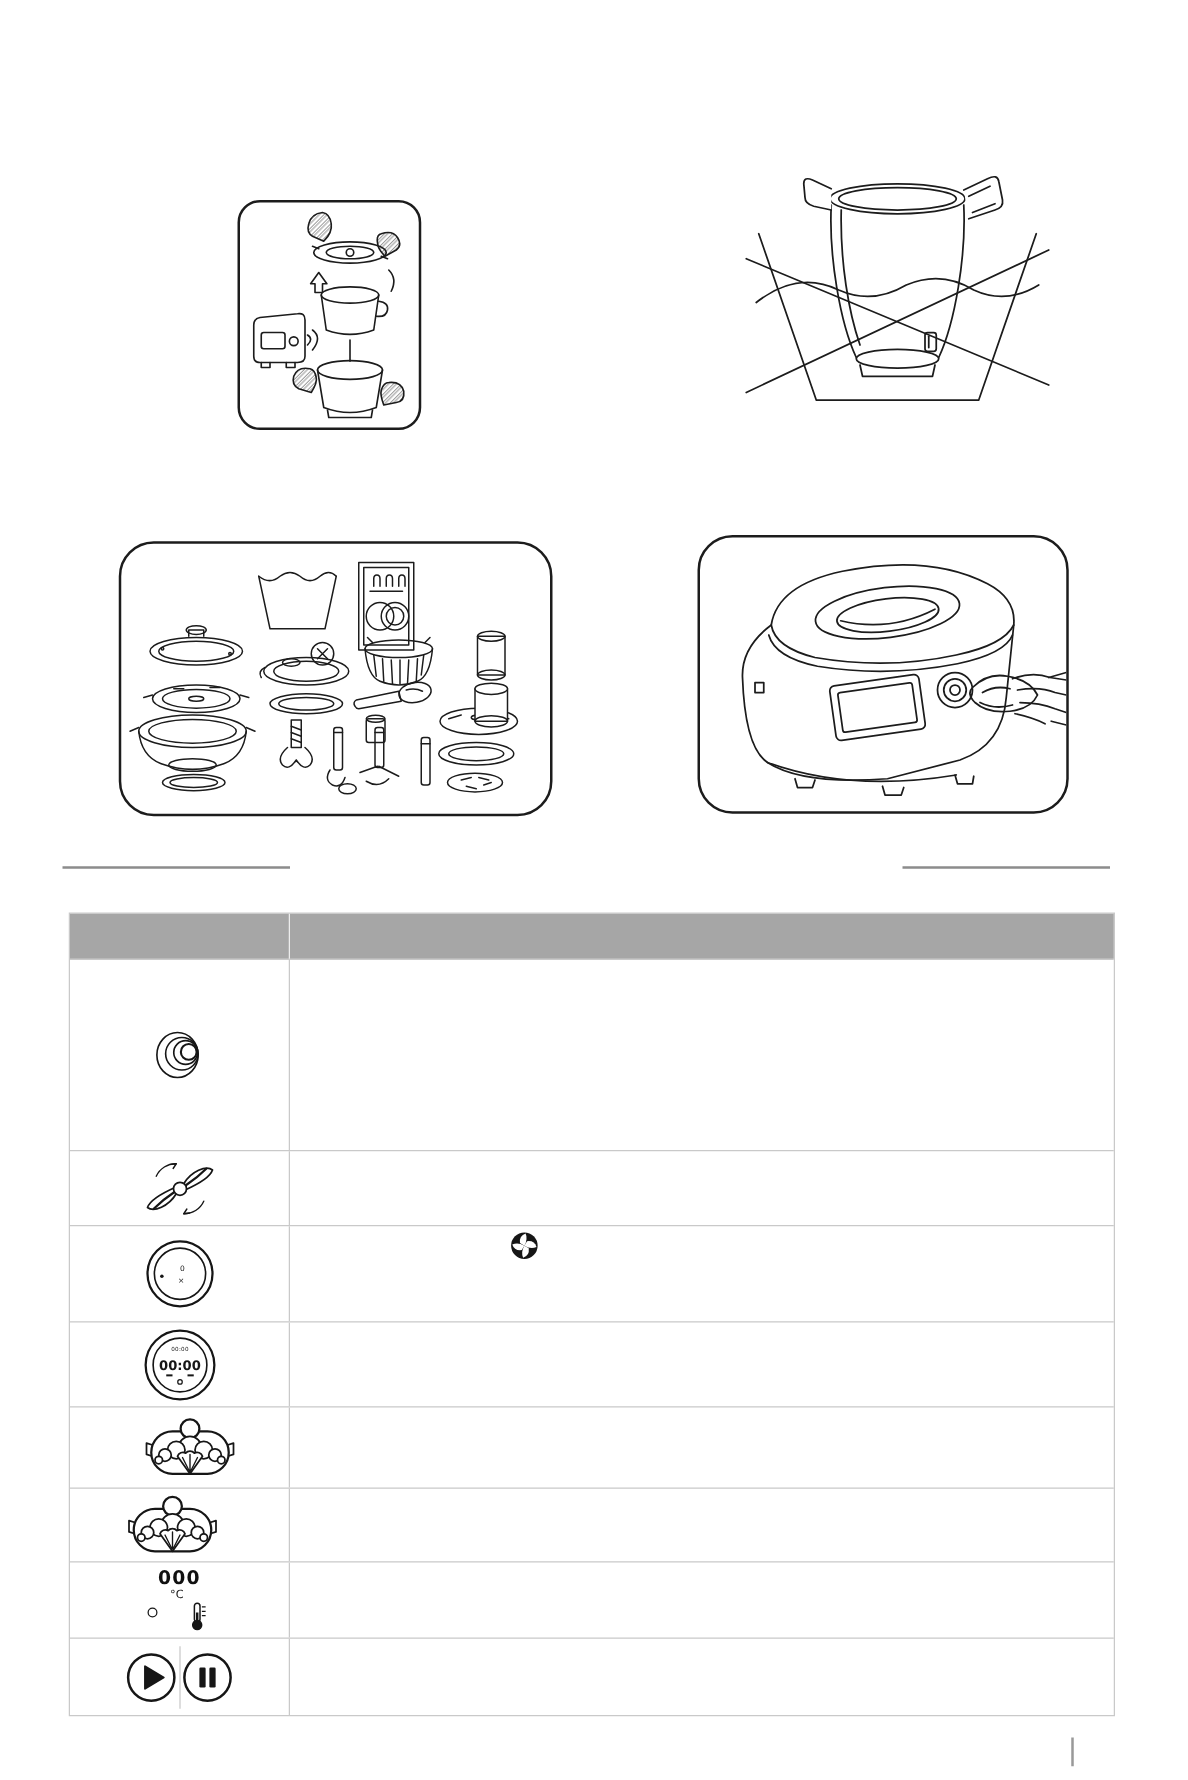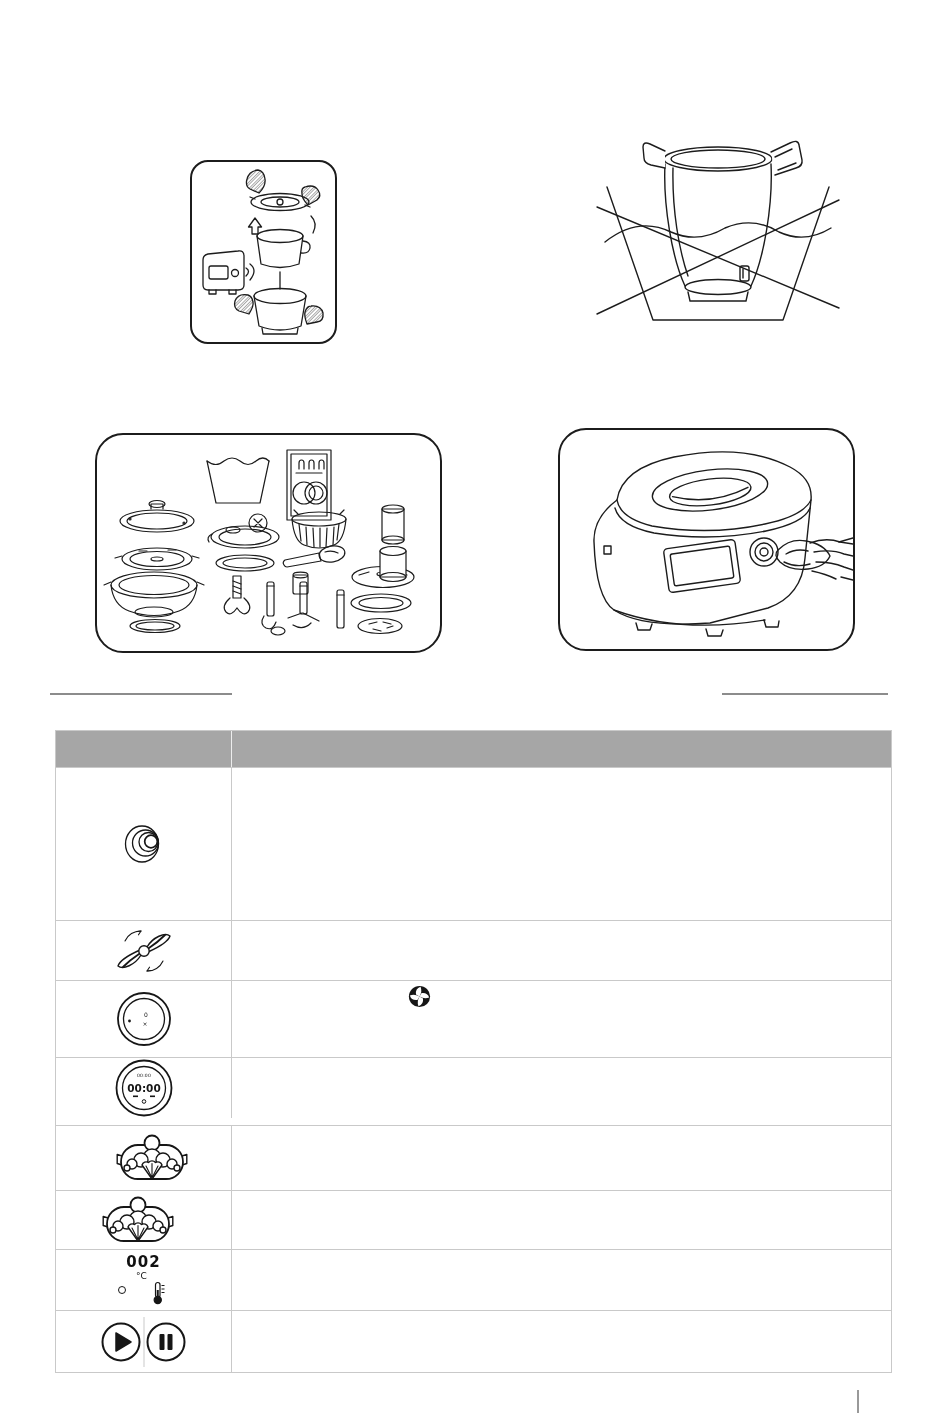--- a/index.html
+++ b/index.html
@@ -16,21 +16,21 @@
   .rule-left{left:50px;top:693px;width:182px;}
   .rule-right{left:722px;top:693px;width:166px;}
   .legend{position:absolute;left:55px;top:730px;width:835px;border:1px solid #c9c9c9;background:#fff;}
   .trow{display:flex;border-top:1px solid #c9c9c9;}
   .trow.thead{border-top:none;}
   .cell{box-sizing:border-box;position:relative;}
   .cell-l{width:176px;border-right:1px solid #c9c9c9;display:flex;align-items:center;justify-content:center;}
   .cell-r{flex:1;position:relative;}
   .thead .cell-l,.thead .cell-r{background:#a6a6a6;height:36px;}
   .thead .cell-l{border-right:1px solid #ededed;}
-  .r1{height:152px;} .r2{height:59px;} .r3{height:76px;} .r4{height:67px;flex-direction:column;}
+  .r1{height:152px;} .r2{height:59px;} .r3{height:76px;} .r4{height:67px;}
   .r5{height:64px;} .r6{height:58px;} .r7{height:60px;} .r8{height:61px;}
   .fan-wrap{position:absolute;left:176px;top:4px;width:23px;height:23px;}
   .temp-wrap{position:relative;width:96px;height:54px;}
   .temp-val{position:absolute;left:0;right:0;top:0;text-align:center;font-weight:bold;
             font-size:15px;letter-spacing:1px;color:#111;}
   .temp-unit{position:absolute;left:0;right:4px;top:18px;text-align:center;font-size:9px;color:#111;}
   .temp-therm{position:absolute;left:56px;top:28px;}
   .temp-dot{position:absolute;left:22px;top:33px;width:6px;height:6px;border:1.6px solid #161616;border-radius:50%;}
   .steam-r5{transform:translateX(8px);} .steam-r6{transform:translateX(-6px);}
   .footer-rule{position:absolute;left:857px;top:1390px;width:2px;height:23px;background:#999;}
@@ -353,21 +353,21 @@
             <path d="M35.5,45 L30,34 M36,45 L36,31.5 M36.5,45 L42,34" stroke-width="1.1"></path>
           </g>
         </svg>
       </div>
       <div class="cell cell-r"></div>
     </div>
 
     <div class="trow r7">
       <div class="cell cell-l">
         <div class="temp-wrap">
-          <div class="temp-val">002</div>
+          <div class="temp-val">000</div>
           <div class="temp-unit">°C</div>
           <svg class="temp-therm" width="13" height="24" viewBox="0 0 13 24">
             <g stroke="#161616" fill="none" stroke-width="1.2">
               <rect x="3.5" y="1.5" width="4.5" height="15" rx="2.2" fill="#fff"></rect>
               <path d="M5.75,9 V16" stroke-width="2"></path>
               <circle cx="5.75" cy="19" r="3.6" fill="#161616"></circle>
               <path d="M9.5,4.5 h3 M9.5,8 h3 M9.5,11.5 h3" stroke-width="1"></path>
             </g>
           </svg>
           <div class="temp-dot"></div>

